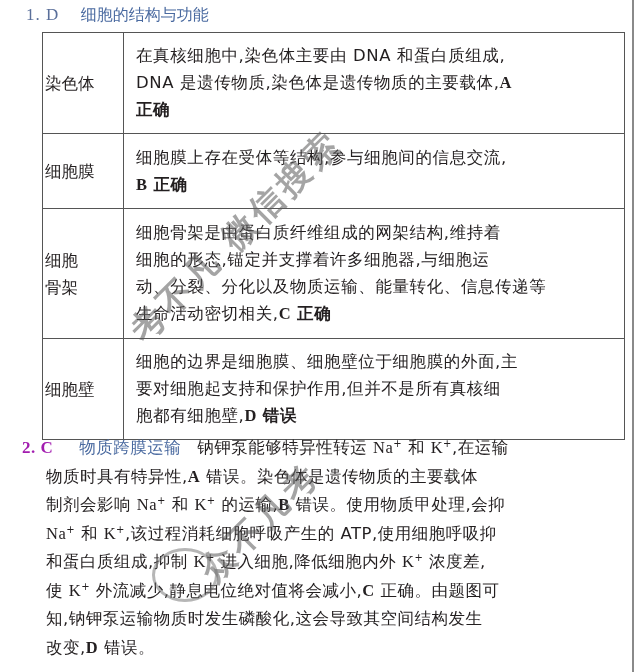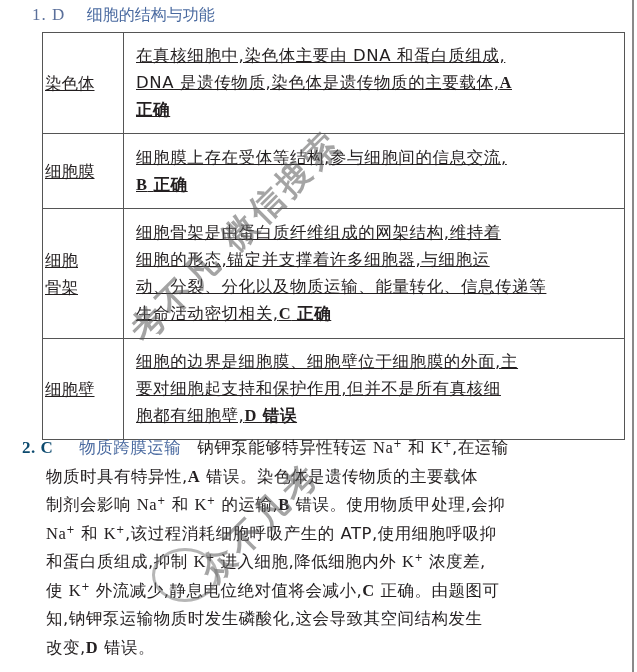--- a/index.html
+++ b/index.html
@@ -18,21 +18,21 @@
     .right-rule {
       position: absolute;
       left: 632px;
       top: 0;
       width: 2px;
       height: 672px;
       background: #8a8a8a;
     }
     .q-heading {
       position: absolute;
-      left: 32px;
+      left: 26px;
       font-size: 17px;
       line-height: 24px;
       white-space: nowrap;
     }
     .q-heading .num {
       color: #3d5a8c;
       font-family: "Liberation Serif", serif;
       font-weight: bold;
       letter-spacing: 1px;
     }
@@ -56,21 +56,20 @@
       border-collapse: collapse;
       border: 1.5px solid #444;
     }
     table.answer-table td {
       border: 1px solid #555;
       vertical-align: middle;
       font-size: 16.5px;
       line-height: 27px;
       font-family: "DejaVu Sans", sans-serif;
       color: #231f20;
-      text-decoration: underline;
     }
     td.term {
       width: 76px;
       text-align: left;
       padding: 0 2px;
       border-radius: 10px;
     }
     td.explain {
       padding: 3px 10px 4px 12px;
       text-align: justify;
@@ -90,21 +89,21 @@
       left: 22px;
       top: 434px;
       width: 600px;
       font-size: 16.5px;
       line-height: 28.5px;
       font-family: "DejaVu Sans", sans-serif;
       text-align: justify;
       letter-spacing: 0.5px;
     }
     .q2-block .num {
-      color: #0c4a6e;
+      color: #a21caf;
       font-family: "Liberation Serif", serif;
       font-weight: bold;
       font-size: 17px;
     }
     .q2-block .topic {
       color: #4a6aa0;
       margin-left: 26px;
       margin-right: 16px;
     }
     .q2-line {

